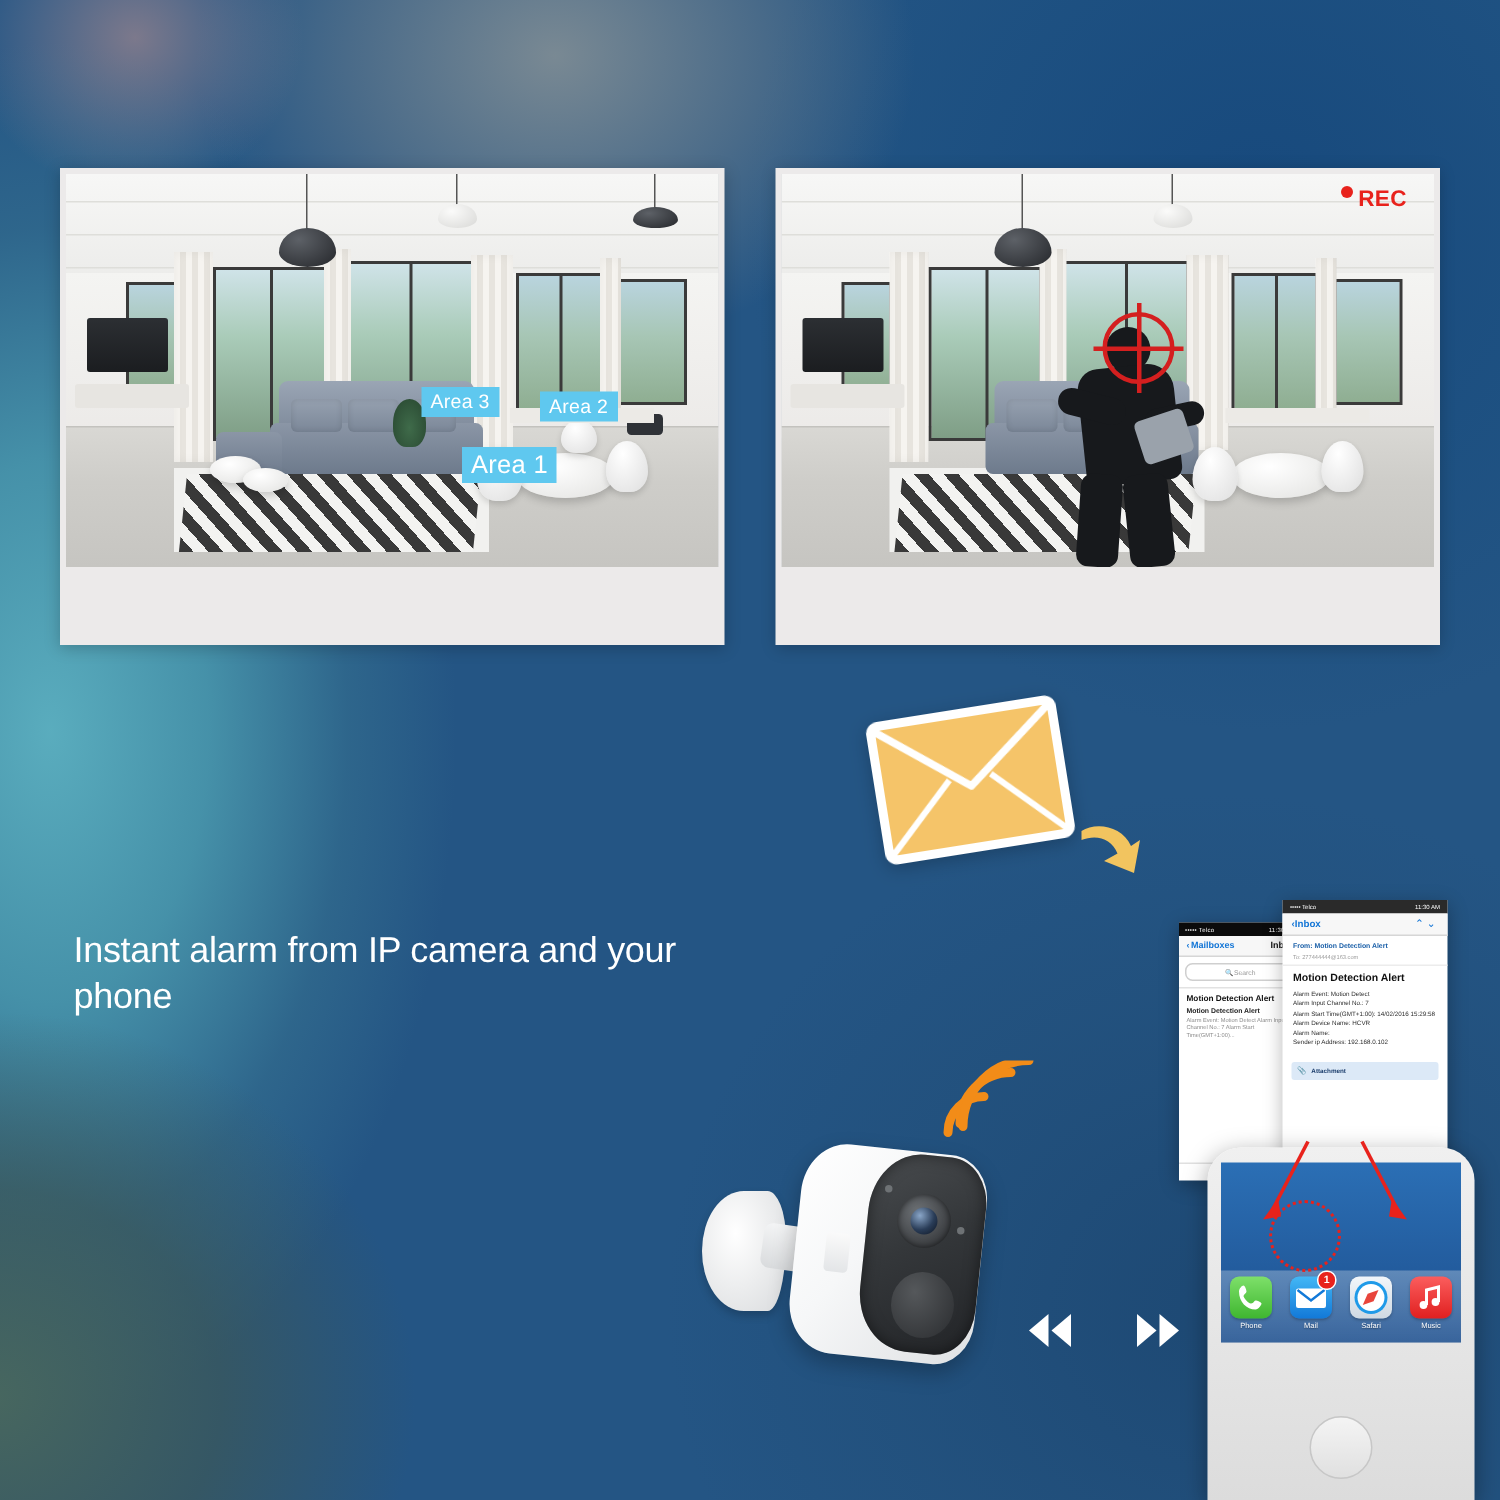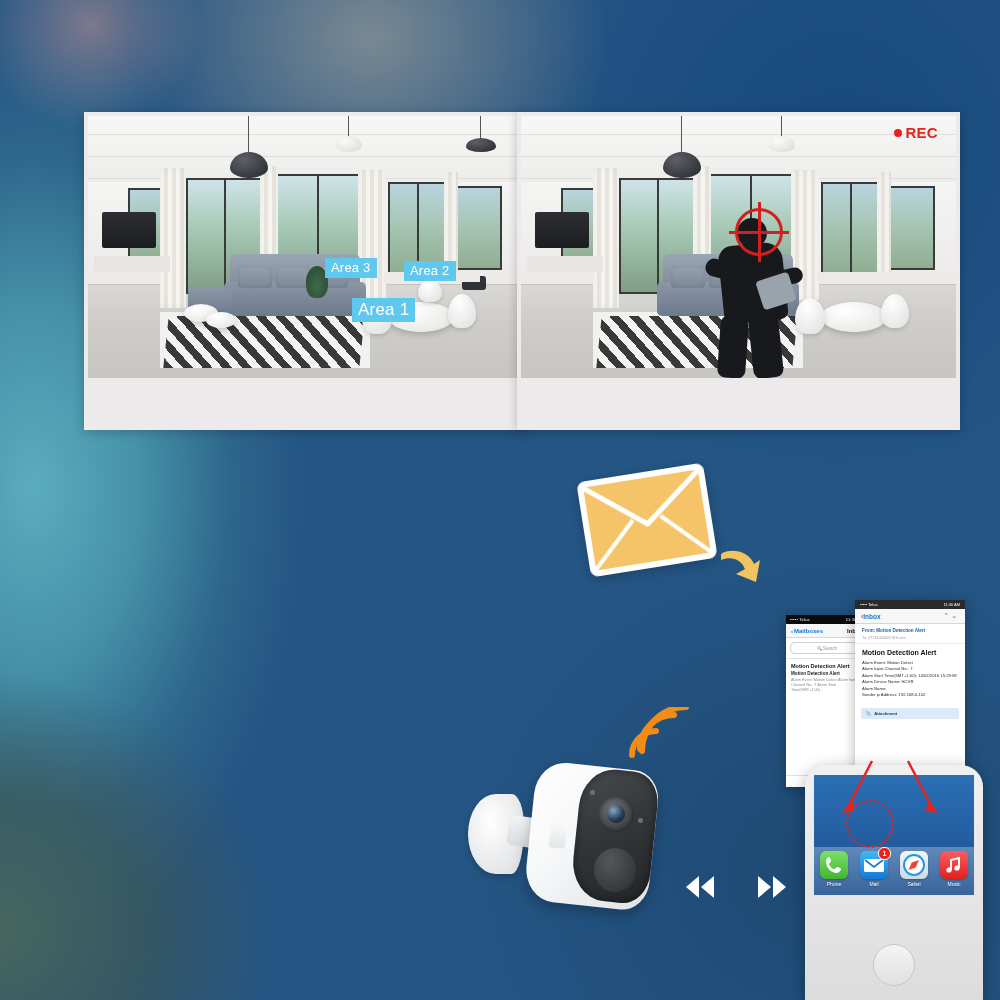--- a/index.html
+++ b/index.html
@@ -101,21 +101,21 @@
   .counter{position:absolute;background:#eceae6;}
   .darkband{position:absolute;background:#2f3237;}
 
   
   .area-tag{position:absolute;background:#5fc8ef;color:#fff;
       font-family:"Liberation Sans",sans-serif;font-weight:400;
       letter-spacing:.2px;line-height:1;white-space:nowrap;
       padding:3px 6px 4px;}
 
   
-  .rec{position:absolute;display:flex;align-items:center;gap:3px;
+  .rec{position:absolute;display:flex;gap:3px;
       color:#e8221c;font-size:15px;font-weight:700;letter-spacing:.3px;}
   .rec-dot{width:8px;height:8px;border-radius:50%;background:#e8221c;display:block;}
   .recording-bar{position:absolute;left:0;right:0;height:28px;
       background:linear-gradient(90deg,rgba(38,38,38,.92),rgba(58,58,58,.88));
       display:flex;align-items:center;}
   .recording-bar span{color:#f2f2f2;font-size:14px;letter-spacing:.6px;padding-left:14px;}
 
   
   .intruder{position:absolute;}
   .intruder i{position:absolute;background:#17191c;display:block;}
@@ -279,21 +279,21 @@
 
   <div class="bg">
     <div class="bg-navy"></div>
     <div class="bg-navy2"></div>
     <div class="bg-teal"></div>
     <div class="bg-green"></div>
     <div class="bg-grey"></div>
     <div class="bg-pink"></div>
   </div>
 
-  <div class="panel" style="left:40px;top:112px;width:443px;height:318px;margin-left:44px;">
+  <div class="panel" style="left:40px;top:112px;width:443px;height:318px;">
     <div class="scene" style="position:absolute;left:4px;top:4px;width:435px;height:262px;">
       <div class="room">
         <div class="ceiling"></div>
         <div class="ceil-line" style="top:18px;"></div>
         <div class="ceil-line" style="top:40px;"></div>
         <div class="ceil-line" style="top:62px;"></div>
         <div class="backwall"></div>
         <div class="floor"></div>
         <div class="floorline" style="top:64%;"></div>
 
@@ -416,20 +416,21 @@
 
       <div class="rec" style="right:18px;top:8px;">
         <i class="rec-dot"></i>
         <span>REC</span>
       </div>
 
     </div>
 
   </div>
 
+  <div class="subhead">Instant alarm from IP camera and your phone</div>
 
   <div class="env-wrap">
     <svg width="128" height="96" viewBox="0 0 128 96">
       <rect x="3" y="3" width="122" height="90" rx="5" fill="#f5c469" stroke="#ffffff" stroke-width="6"></rect>
       <path d="M5 6 L64 52 L123 6" fill="none" stroke="#ffffff" stroke-width="5" stroke-linejoin="round"></path>
       <path d="M5 90 L50 46" fill="none" stroke="#ffffff" stroke-width="4"></path>
       <path d="M123 90 L78 46" fill="none" stroke="#ffffff" stroke-width="4"></path>
     </svg>
   </div>
 

